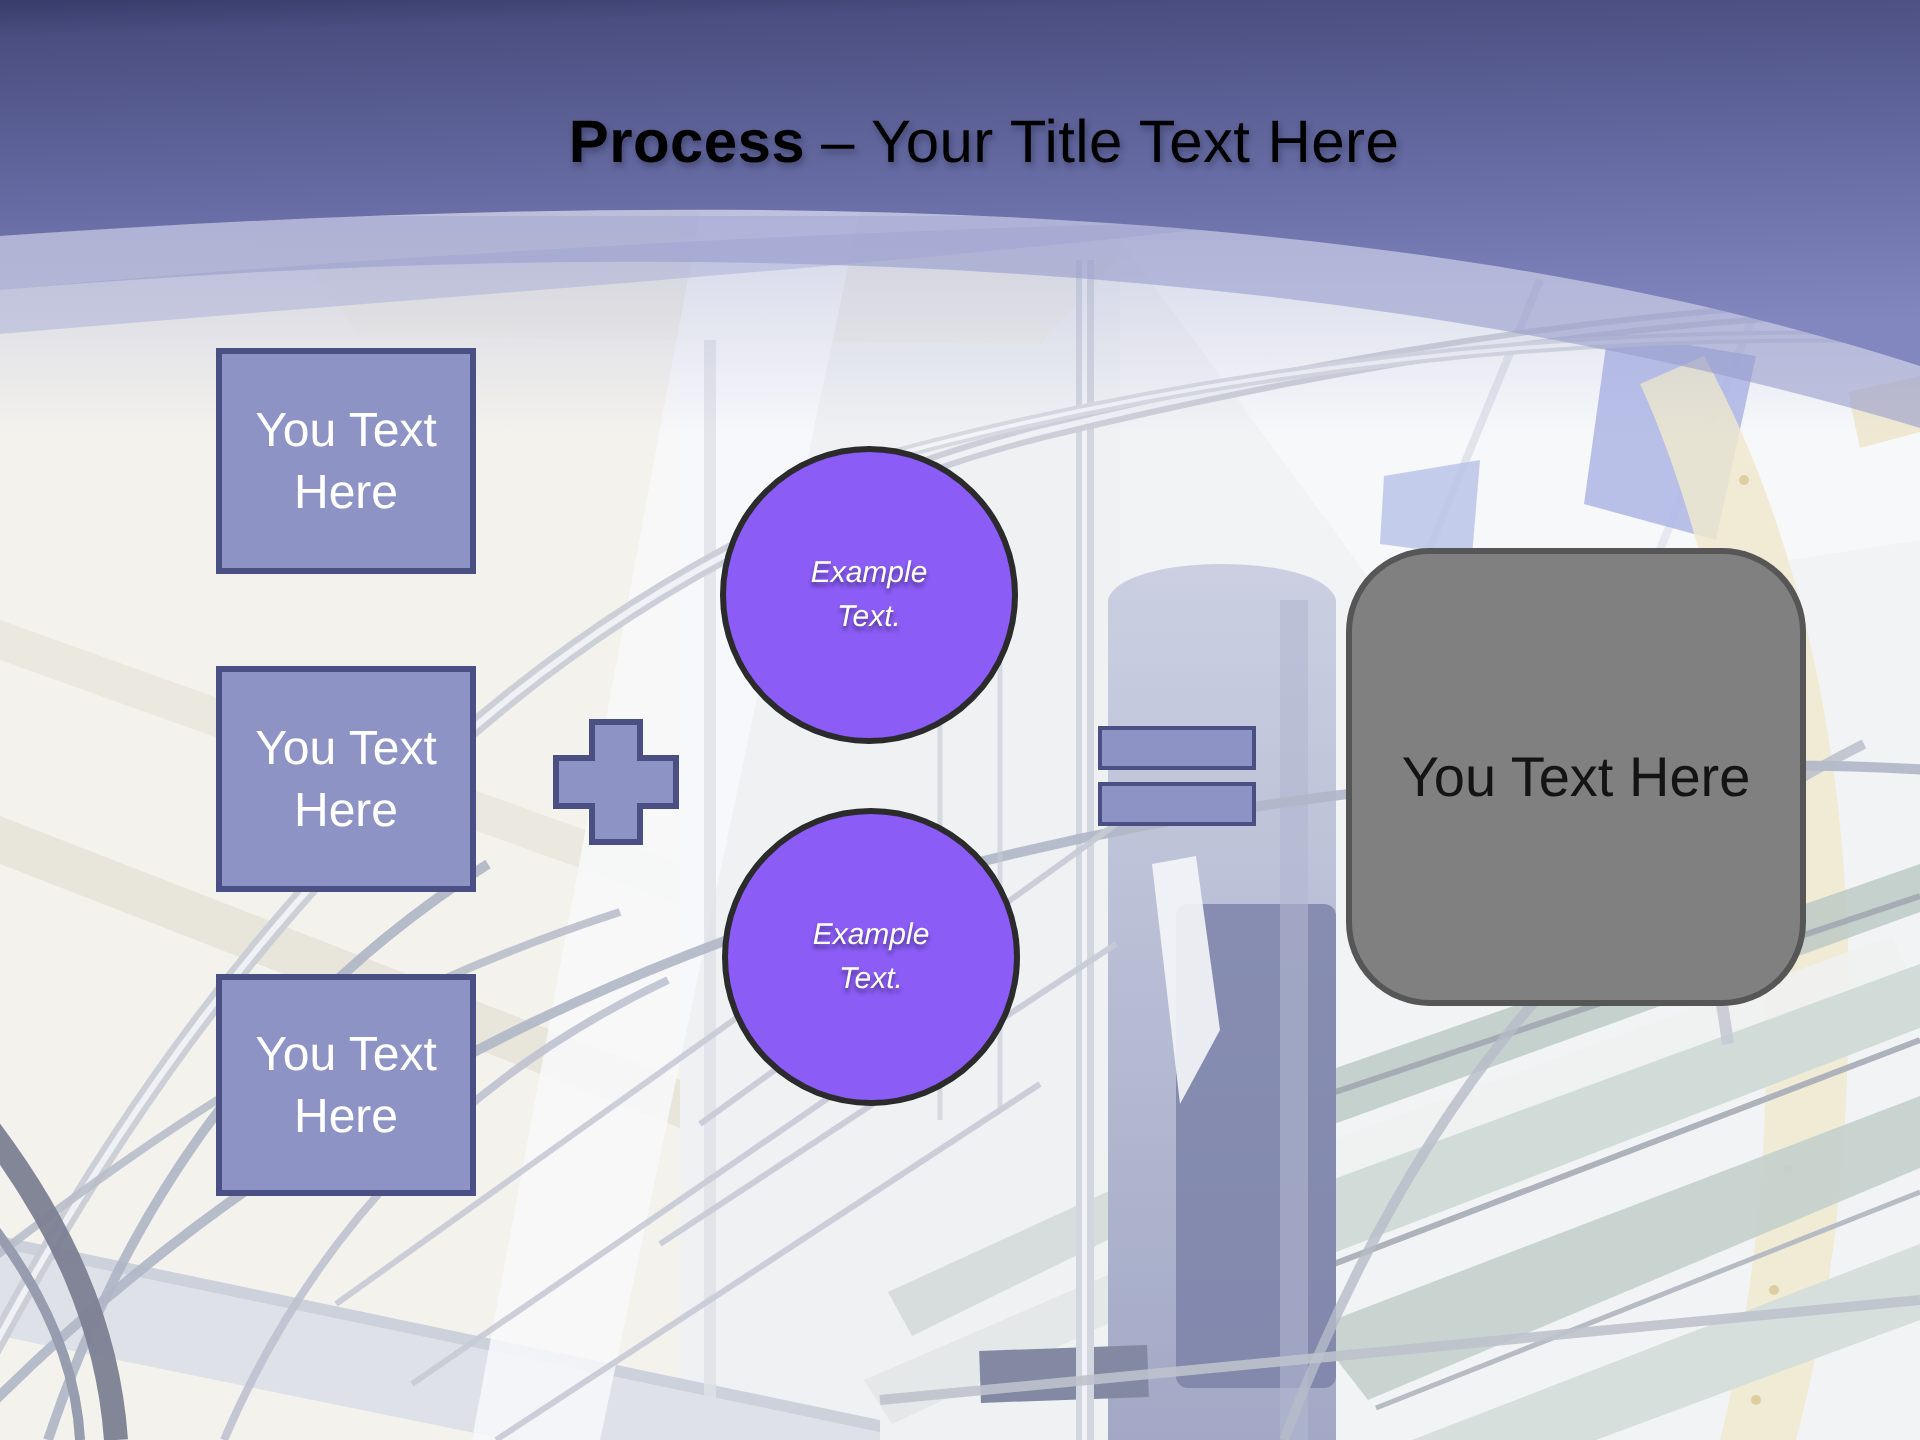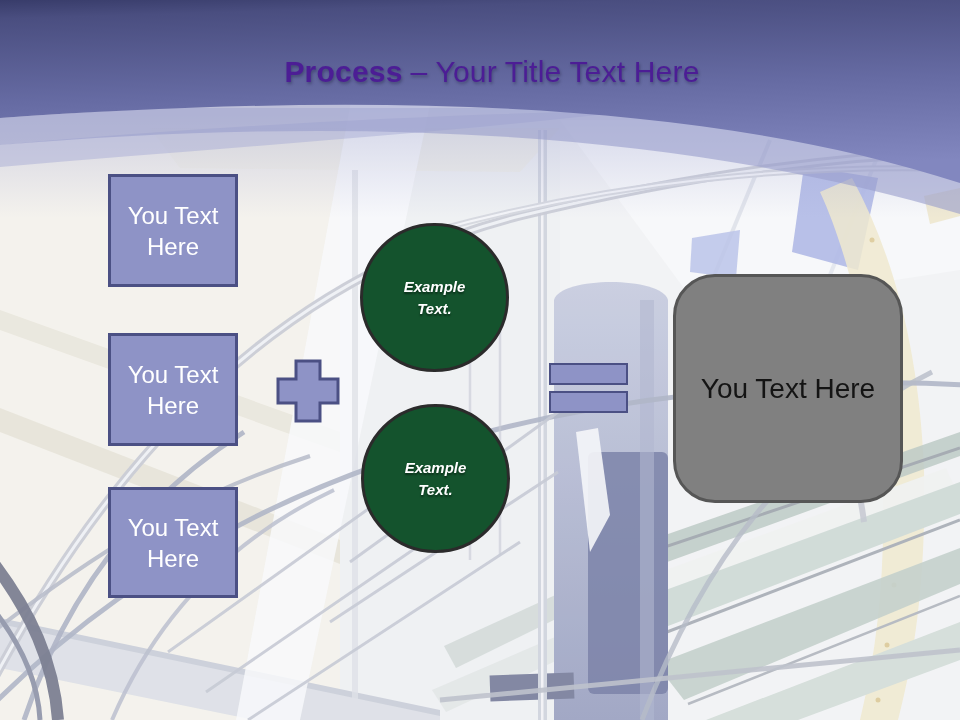--- a/index.html
+++ b/index.html
@@ -4,21 +4,21 @@
 <style>
   html,body{margin:0;padding:0;background:#ffffff;}
   .slide{
     position:relative;width:960px;height:720px;overflow:hidden;
     font-family:"Liberation Sans", sans-serif;background:#fcfcfb;
   }
   .slide svg.layer{position:absolute;left:0;top:0;display:block;}
   
   .title{
     position:absolute;top:55px;left:0;width:100%;padding-left:24px;box-sizing:border-box;
-    text-align:center;color:#4c1d95;font-size:30px;letter-spacing:.2px;
+    text-align:center;color:#000000;font-size:30px;letter-spacing:.2px;
     text-shadow:1px 2px 3px rgba(20,22,50,.35);white-space:nowrap;
   }
   .title .t-em{font-weight:700;}
   .title .t-sep{margin:0 8px;}
   
   .pbox{
     position:absolute;left:108px;width:130px;height:113px;box-sizing:border-box;
     background:#8e93c6;border:3px solid #4b5084;
     display:flex;align-items:center;justify-content:center;text-align:center;
     color:#ffffff;font-size:24px;line-height:31px;
@@ -30,23 +30,23 @@
   
   .plus{position:absolute;left:276px;top:359px;}
   .equals{position:absolute;left:549px;top:363px;width:79px;}
   .equals .bar{
     box-sizing:border-box;width:79px;height:22px;background:#8e93c6;border:2.5px solid #4b5084;
   }
   .equals .bar + .bar{margin-top:6px;}
   
   .circle{
     position:absolute;width:149px;height:149px;border-radius:50%;box-sizing:border-box;
-    background:#14532d;border:3px solid #2b2b2b;
+    background:#8b5cf6;border:3px solid #2b2b2b;
     display:flex;align-items:center;justify-content:center;text-align:center;
-    color:#ffffff;font-size:15px;line-height:22px;font-weight:700;font-style:italic;
+    color:#ffffff;font-size:15px;line-height:22px;font-weight:400;font-style:italic;
     text-shadow:0 2px 2px rgba(0,0,0,.45);
   }
   .circle .lbl{width:80px;}
   .circle.c1{left:360px;top:223px;}
   .circle.c2{left:361px;top:404px;}
   
   .result{
     position:absolute;left:673px;top:274px;width:230px;height:229px;box-sizing:border-box;
     background:#808080;border:3px solid #565656;border-radius:42px;
     display:flex;align-items:center;justify-content:center;text-align:center;

